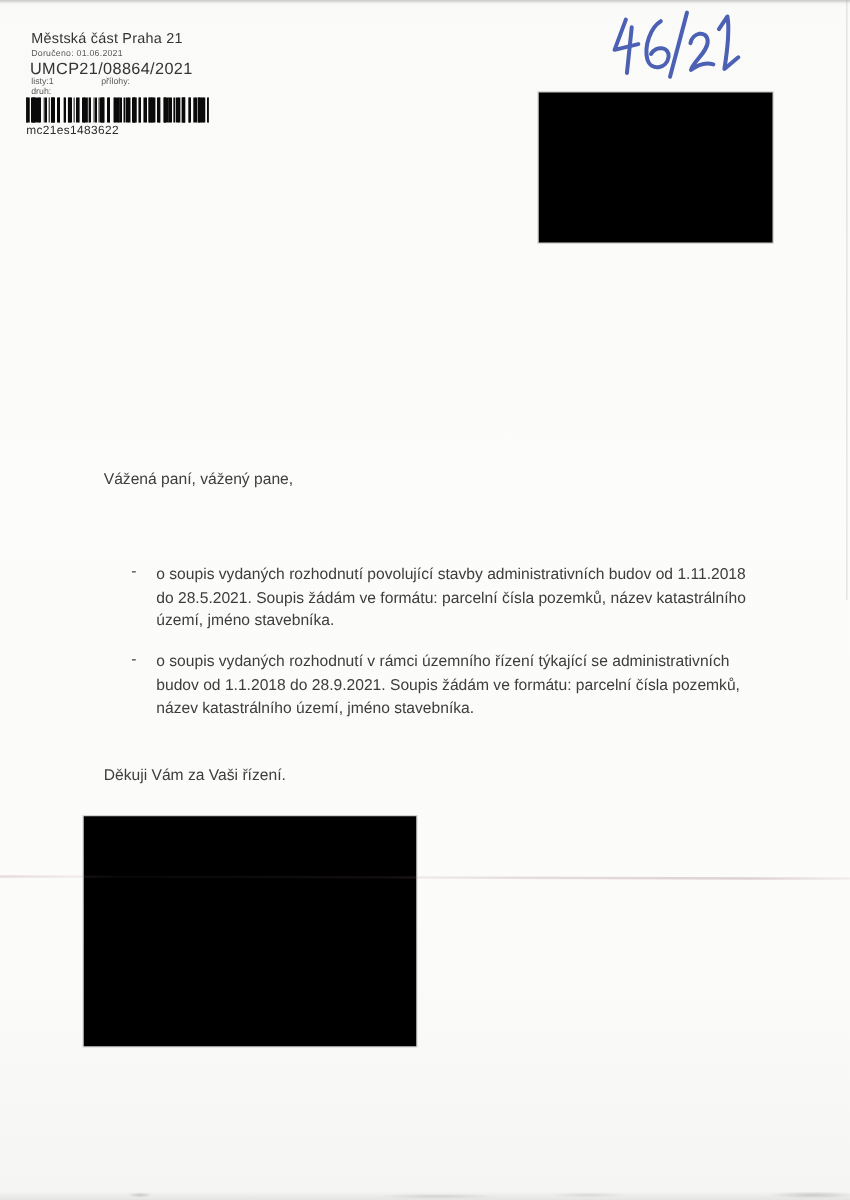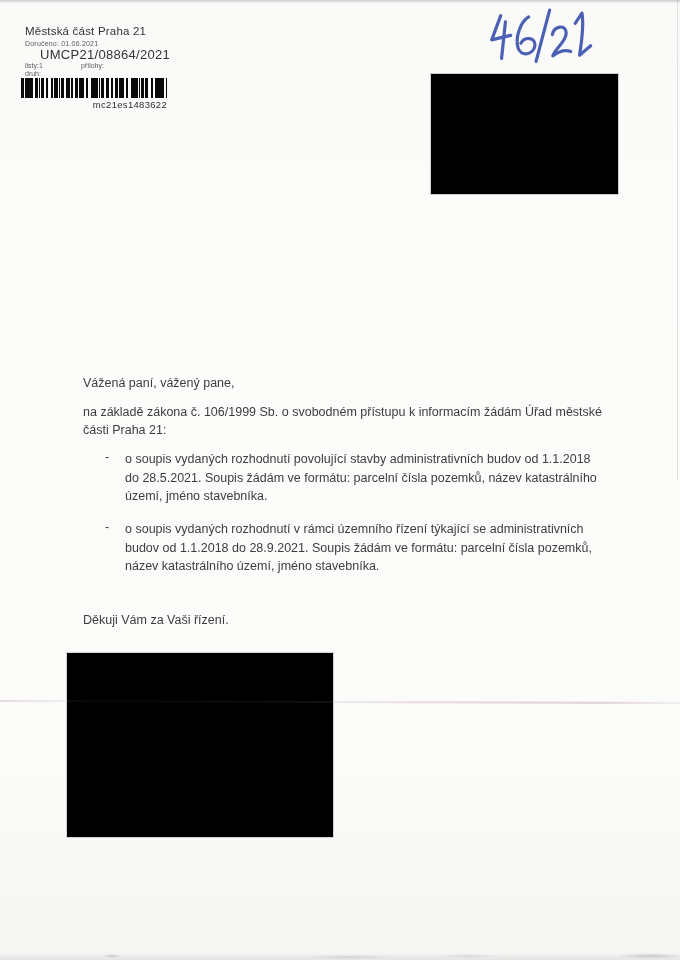--- a/index.html
+++ b/index.html
@@ -15,33 +15,33 @@
     color:#3d3d3d;
   }
   .abs{position:absolute;}
   .pre{white-space:pre;}
   
   .top-edge{left:0;top:0;width:680px;height:3px;
     background:linear-gradient(180deg,rgba(150,150,150,.45),rgba(150,150,150,0));}
   
   .stamp-name{left:25px;top:25px;font-size:11.5px;font-weight:500;color:#333;letter-spacing:.2px;}
   .stamp-received{left:25px;top:40px;font-size:7px;color:#5a5a5a;letter-spacing:.2px;}
-  .stamp-filing{left:40px;top:47px;font-size:13px;color:#343434;letter-spacing:.3px;}
+  .stamp-filing{left:24px;top:47px;font-size:13px;color:#343434;letter-spacing:.3px;}
   .stamp-listy{left:25px;top:62px;font-size:7px;color:#5a5a5a;}
   .stamp-prilohy{left:81px;top:62px;font-size:7px;color:#5a5a5a;}
   .stamp-druh{left:25px;top:70px;font-size:7px;color:#5a5a5a;}
   .barcode{
     left:21px;top:78px;width:146px;height:20px;
     background:
       repeating-linear-gradient(90deg,#0a0a0a 0 2px,transparent 2px 5px),
       repeating-linear-gradient(90deg,#0a0a0a 0 1px,transparent 1px 4px),
       repeating-linear-gradient(90deg,#0a0a0a 0 3px,transparent 3px 13px);
     background-position:0 0,2px 0,7px 0;
   }
-  .barcode-text{left:21px;top:99px;width:146px;text-align:right;font-size:9.5px;color:#2e2e2e;letter-spacing:.3px;}
+  .barcode-text{left:21px;top:99px;width:146px;text-align:left;font-size:9.5px;color:#2e2e2e;letter-spacing:.3px;}
   
   .handwriting{left:486px;top:3px;transform:rotate(-4deg);}
   
   .redact-top{left:431px;top:74px;width:187px;height:120px;background:#000;box-shadow:0 0 0 1px rgba(120,120,120,.35);}
   .redact-bottom{left:67px;top:653px;width:266px;height:184px;background:#000;box-shadow:0 0 0 1px rgba(120,120,120,.3);}
   
   .date{left:380px;top:257px;width:217px;text-align:right;font-size:13px;color:#3e3e3e;}
   .addr{left:83px;top:287px;font-size:13.5px;line-height:22px;color:#3e3e3e;}
   .salutation{left:83px;top:376px;font-size:12.5px;color:#3d3d3d;}
   .intro{left:83px;top:404px;font-size:12.5px;line-height:17.5px;color:#3d3d3d;}
@@ -93,25 +93,23 @@
     </svg>
   </div>
 
   <div class="abs redact-top"></div>
   <div class="abs redact-bottom"></div>
 
 
 
   <div class="abs salutation">Vážená paní, vážený pane,</div>
 
-  <div class="abs intro pre">na základě zákona č. 106/1999 Sb. o svobodném přístupu k informacím žádám Úřad městské
-části Praha 21:</div>
 
   <div class="abs bullet-marker bm1">-</div>
-  <div class="abs bullet-text bt1 pre">o soupis vydaných rozhodnutí povolující stavby administrativních budov od 1.1.2018
+  <div class="abs bullet-text bt1 pre">o soupis vydaných rozhodnutí povolující stavby administrativních budov od 1.11.2018
 do 28.5.2021. Soupis žádám ve formátu: parcelní čísla pozemků, název katastrálního
 území, jméno stavebníka.</div>
 
   <div class="abs bullet-marker bm2">-</div>
   <div class="abs bullet-text bt2 pre">o soupis vydaných rozhodnutí v rámci územního řízení týkající se administrativních
 budov od 1.1.2018 do 28.9.2021. Soupis žádám ve formátu: parcelní čísla pozemků,
 název katastrálního území, jméno stavebníka.</div>
 
   <div class="abs closing">Děkuji Vám za Vaši řízení.</div>
 

